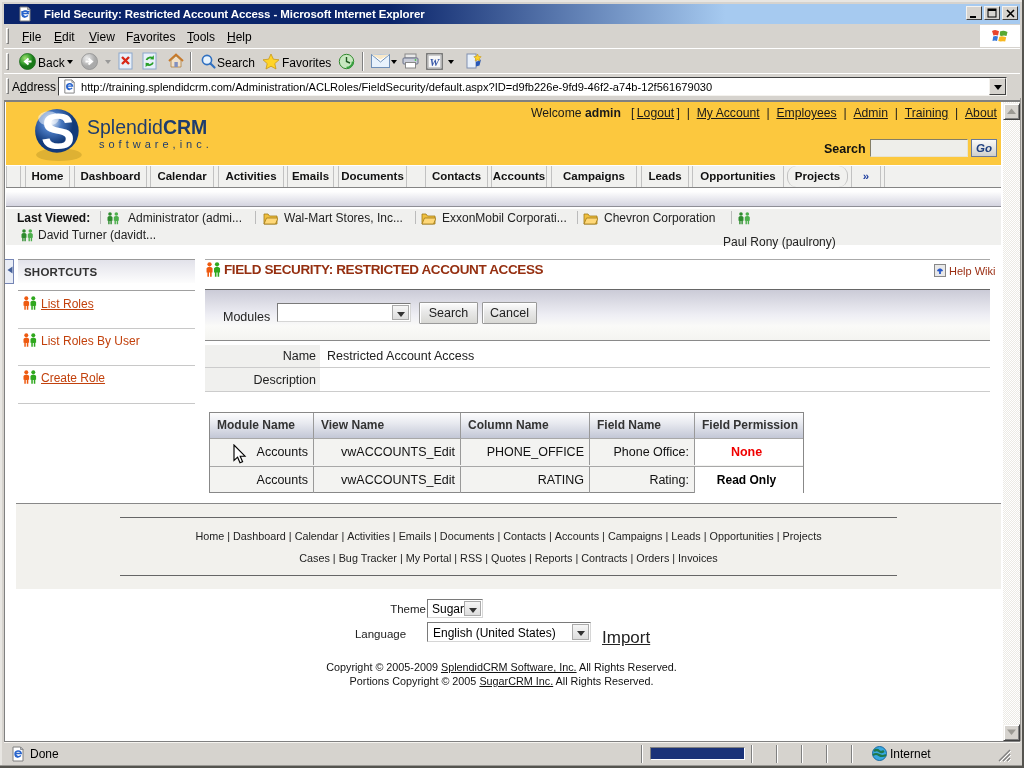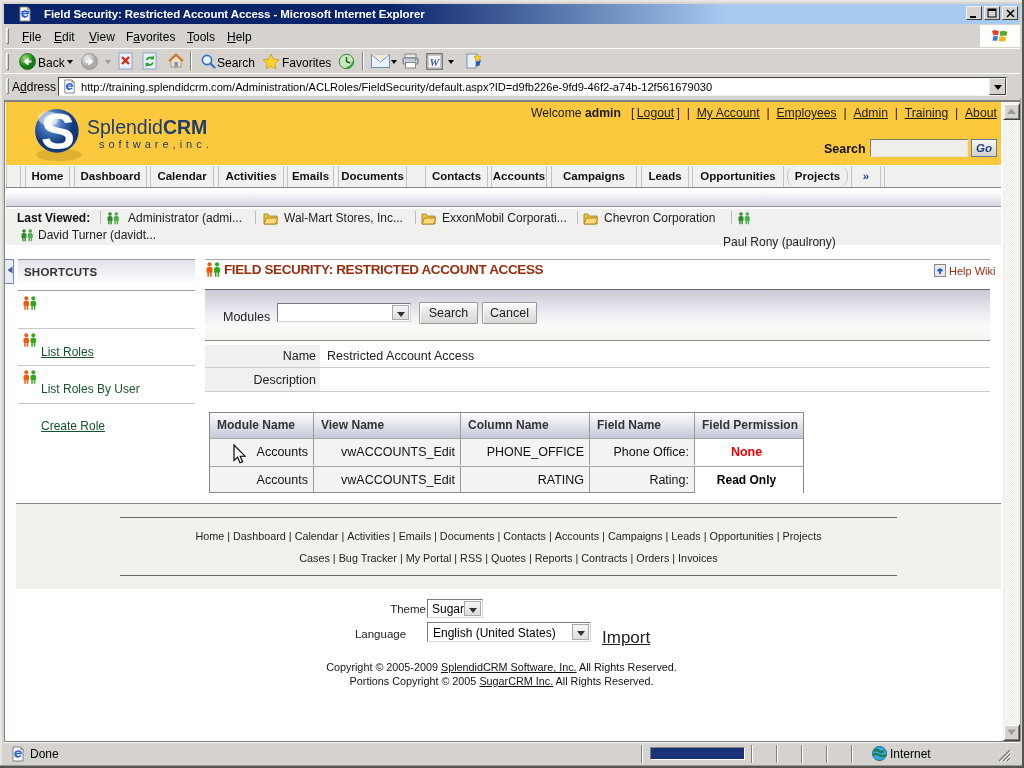--- a/index.html
+++ b/index.html
@@ -47,21 +47,21 @@
 #yhead { position:absolute; left:1px; top:1px; width:995px; height:64px; background:#FCC83E; }
 .hlink { color:#1A1A1A; text-decoration:underline; }
 #navrow { position:absolute; left:1px; top:66px; width:995px; height:22px; background:#F1F1EF; border-bottom:1px solid #848484; }
 .tab { position:absolute; top:0; height:21px; border-left:1px solid #C2C2C2; border-right:1px solid #C2C2C2; background:#F1F1EF; font-weight:bold; font-size:11.5px; color:#111; text-align:center; line-height:21px; white-space:nowrap; }
 #gradrow { position:absolute; left:1px; top:90px; width:995px; height:17px; background:linear-gradient(#FEFEFE 10%,#D4D4E0); border-bottom:1px solid #8E8E96; }
 #lastview { position:absolute; left:1px; top:109px; width:995px; height:36px; background:#F0F0EE; font-size:12px; color:#222; }
 .lv-sep { position:absolute; top:2px; height:13px; width:1px; background:#BBB; }
 
 #sidebar { position:absolute; left:13px; top:159px; width:177px; font-size:12px; }
 .sb-hr { position:absolute; left:0; width:177px; height:1px; background:#A0A0A0; }
-.shortcut { position:absolute; left:18px; color:#14532d;margin-top:48px; }
+.shortcut { position:absolute; left:18px; color:#c2410c; }
 .ppl { display:inline-block; }
 h1.mtitle { position:absolute; left:219px; top:162px; font-size:13.5px; font-weight:bold; color:#952F10; letter-spacing:-0.38px; white-space:nowrap; }
 
 #spanel { position:absolute; left:200px; top:189px; width:785px; height:52px; background:linear-gradient(#CBCBD7 0%, #EEEEF4 50%, #FAFAF8 72%, #F4F4F1 100%); border-top:1px solid #666; border-bottom:1px solid #8A8A8A; }
 .btn98 { position:absolute; height:22px; background:linear-gradient(#FDFDFD,#E8E8E8 45%,#D8D8D4); border:1px solid #9A9A9A; border-radius:1px; box-shadow:inset 1px 1px 0 #fff; font-size:12.5px; color:#222; text-align:center; line-height:20px; }
 .selbox { position:absolute; background:#fff; border:1px solid; border-color:#7A7A7A #D6D6D6 #D6D6D6 #7A7A7A; font-size:12px; }
 .selarw { position:absolute; right:1px; top:1px; bottom:1px; width:17px; background:linear-gradient(#F6F6F6,#DDD); border:1px solid #AAA; }
 .selarw:after { content:""; position:absolute; left:4px; top:6px; border-left:4px solid transparent; border-right:4px solid transparent; border-top:5px solid #333; }
 
 .drow-lbl { position:absolute; left:200px; width:115px; background:#F0F0EE; border-bottom:1px solid #CCC; text-align:right; padding-right:4px; font-size:12.5px; color:#222; }

